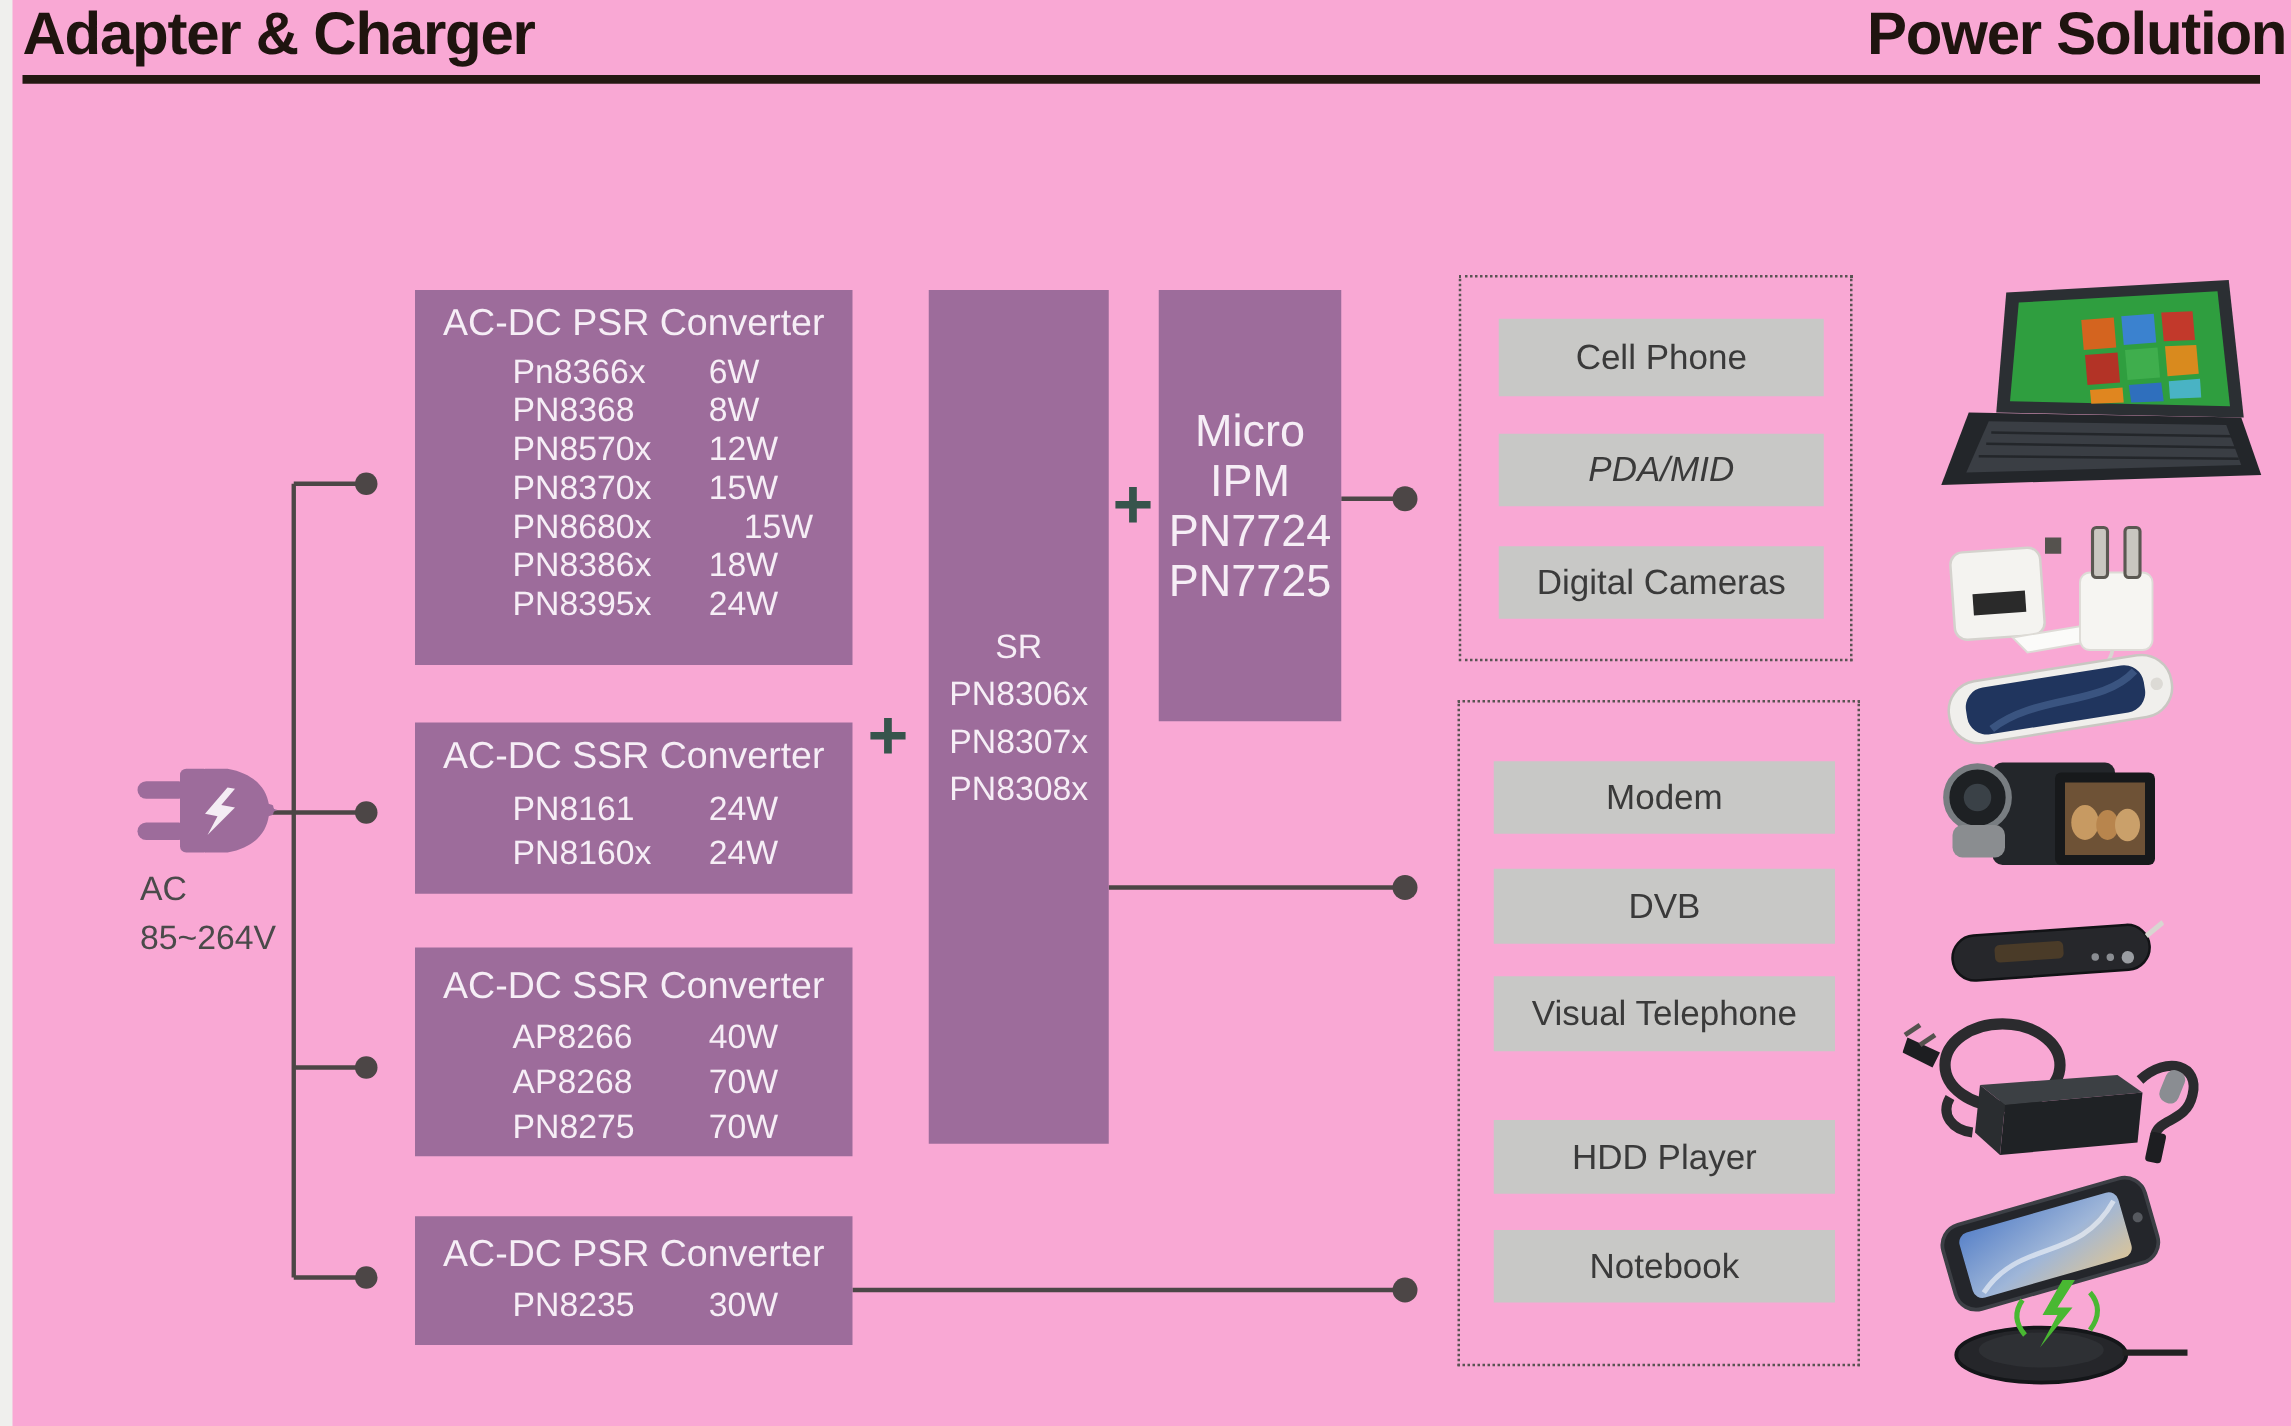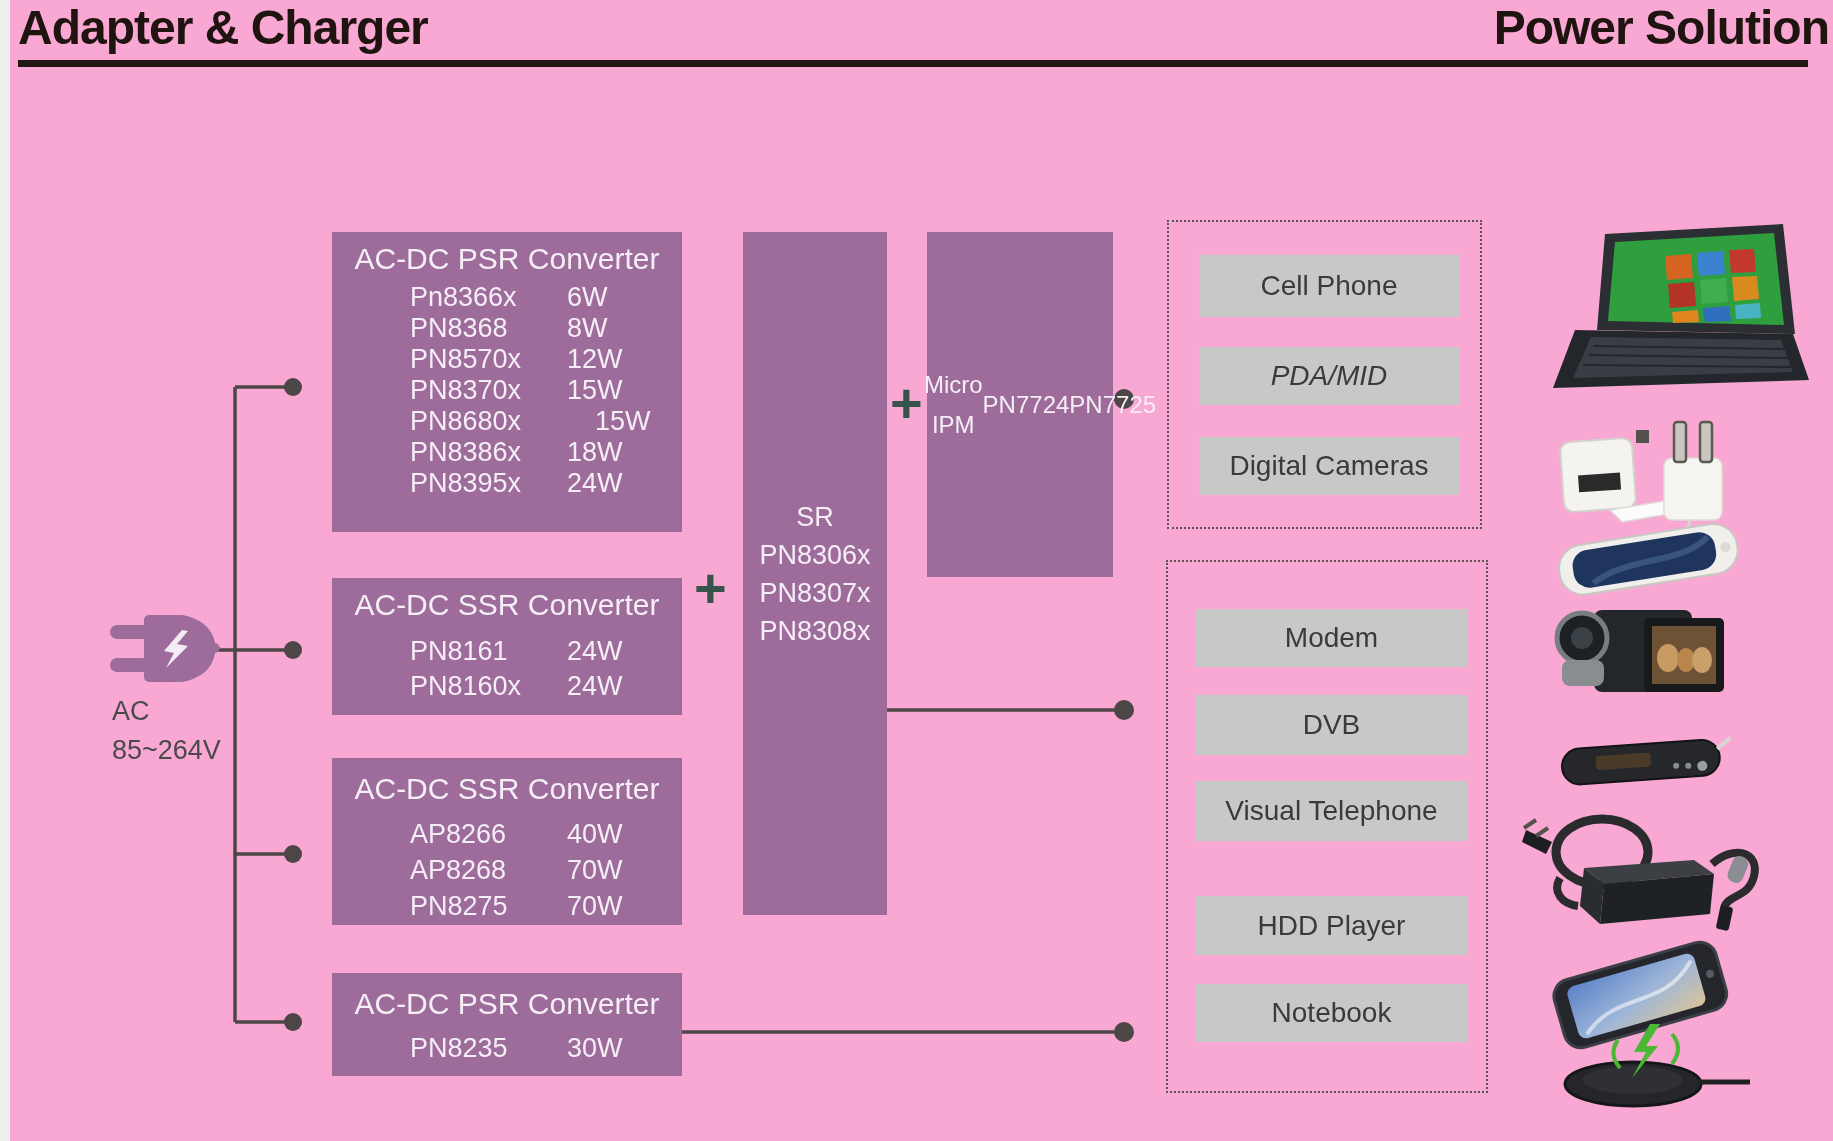--- a/index.html
+++ b/index.html
@@ -11,26 +11,26 @@
   .title-left{position:absolute;left:8px;top:0px;font-size:48px;font-weight:bold;
     color:#1f140f;letter-spacing:-1px;white-space:nowrap;}
   .title-right{position:absolute;right:14px;top:0px;font-size:48px;font-weight:bold;
     color:#1f140f;letter-spacing:-1px;white-space:nowrap;}
   .title-rule{position:absolute;left:8px;top:60px;width:1790px;height:7px;background:#241812;}
   
   .wires{position:absolute;left:0;top:0;width:1833px;height:1141px;pointer-events:none;}
   
   .pbox{position:absolute;background:#9d6c9b;color:#f6eef6;}
   .conv-title{text-align:center;font-size:30px;height:30px;line-height:30px;}
-  .conv-row{display:flex;align-items:flex-end;font-size:27px;}
+  .conv-row{display:flex;align-items:flex-start;font-size:27px;}
   .conv-row .part{margin-left:78px;width:157px;}
   .sr-box{display:flex;flex-direction:column;justify-content:center;align-items:center;
     font-size:27px;line-height:38px;text-align:right;}
-  .ipm-box{display:flex;flex-direction:row;justify-content:center;align-items:center;
-    font-size:24px;line-height:40px;text-align:center;padding-left:40px;}
+  .ipm-box{display:flex;flex-direction:column;justify-content:center;align-items:center;
+    font-size:36px;line-height:40px;text-align:center;}
   .plus{position:absolute;color:#37544c;font-size:56px;font-weight:bold;line-height:1;}
   
   .plug-icon{position:absolute;left:92px;top:603px;}
   .ac-label{position:absolute;left:102px;top:692px;font-size:27px;color:#4a4a4a;line-height:39px;}
   
   .dgroup{position:absolute;border:2px dotted #5a5353;}
   .dev{position:absolute;background:#c8c8c6;color:#3a3a3a;font-size:28px;
     display:flex;align-items:center;justify-content:center;white-space:nowrap;}
   .dg1 .dev{left:30px;width:260px;}
   .dg2 .dev{left:27px;width:273px;}

